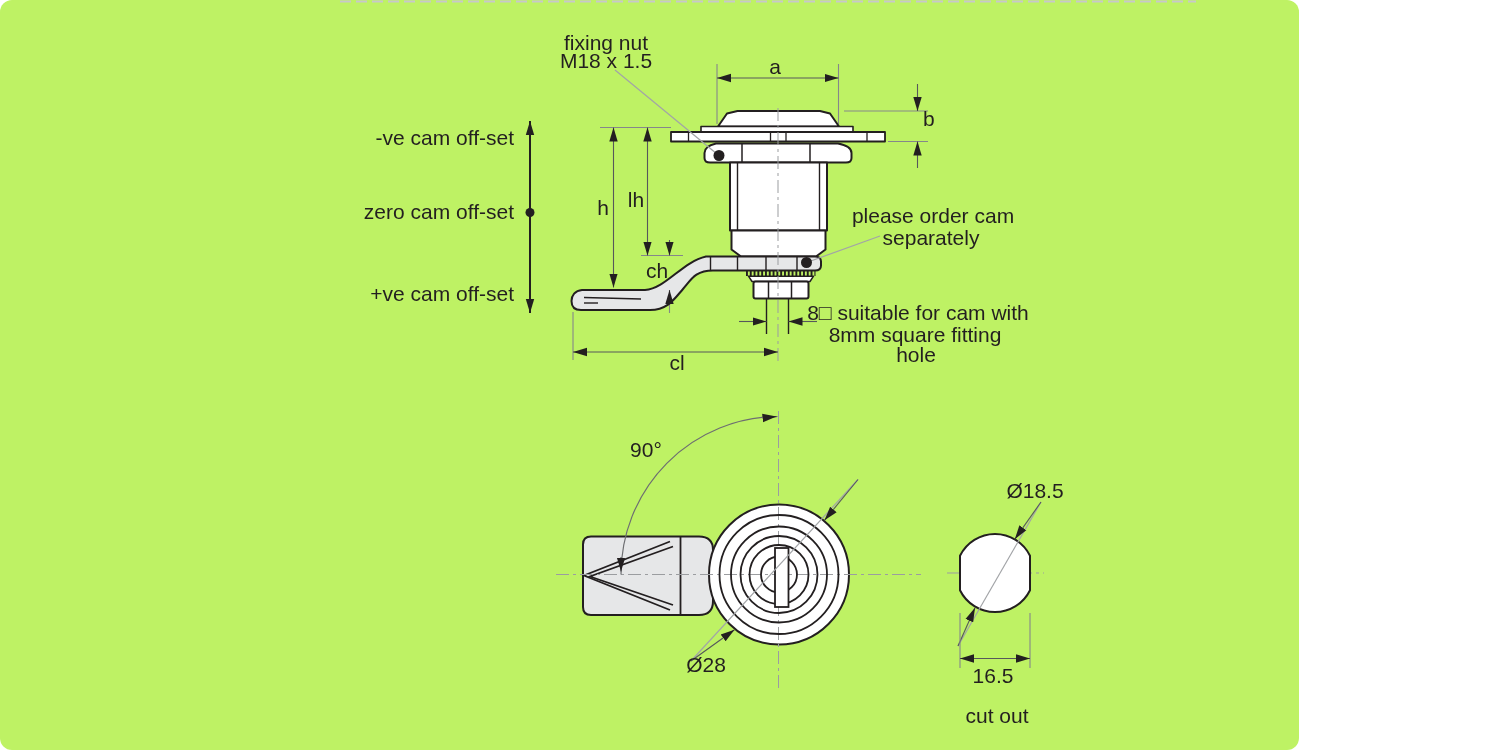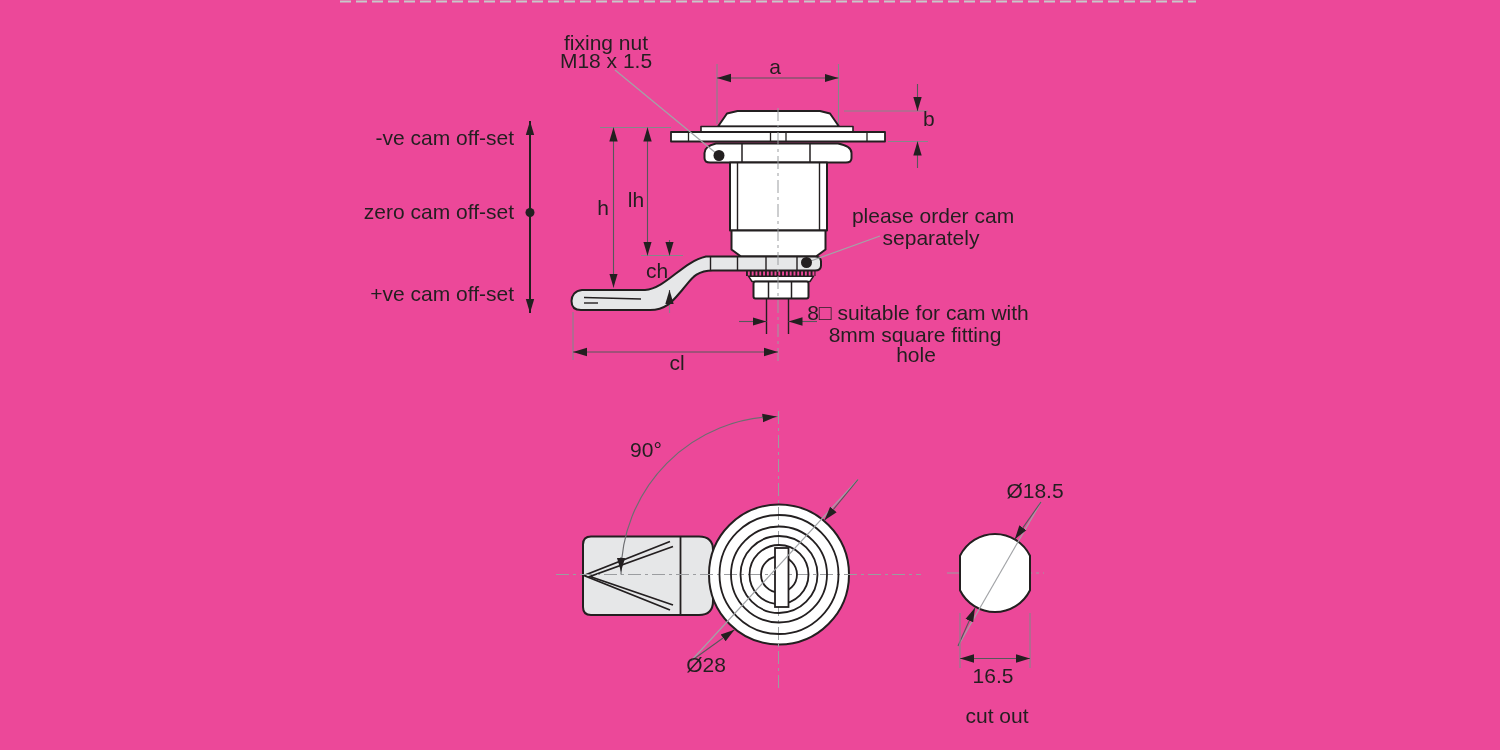--- a/index.html
+++ b/index.html
@@ -1,16 +1,16 @@
 <!DOCTYPE html>
 <html><head>
 <meta charset="utf-8">
 <style>
   html,body{margin:0;padding:0;background:#ffffff;}
-  .page{position:relative;width:1500px;height:750px;background:#ec4899;overflow:hidden;}
+  .page{position:relative;width:1299px;height:750px;background:#bef264;overflow:hidden;border-radius:12px;}
   svg text{font-family:"Liberation Sans","DejaVu Sans",sans-serif;font-size:21px;fill:#231f20;}
   svg .mid{text-anchor:middle;}
   svg .end{text-anchor:end;}
 </style>
 </head>
 <body>
 
 <div class="page">
 <svg width="1500" height="750" viewBox="0 0 1500 750">
   <defs>

